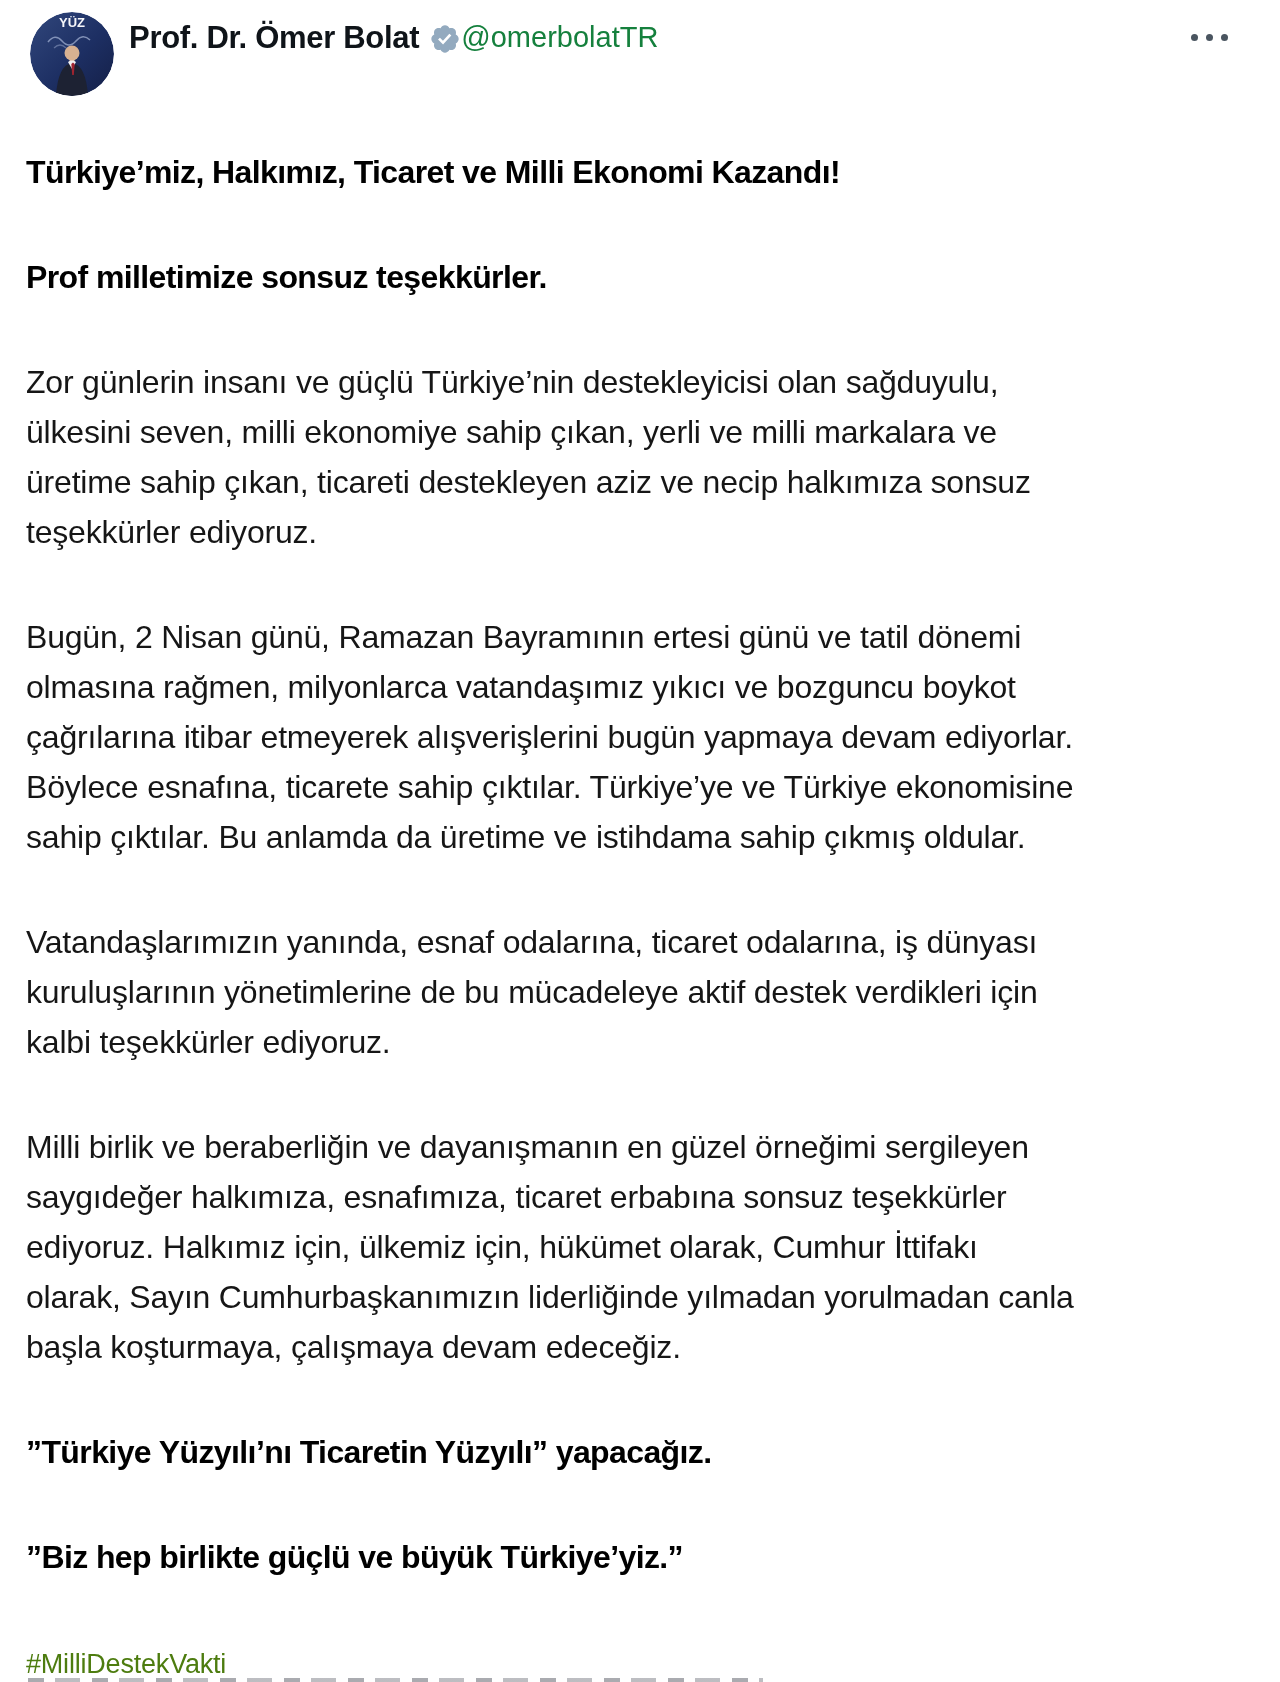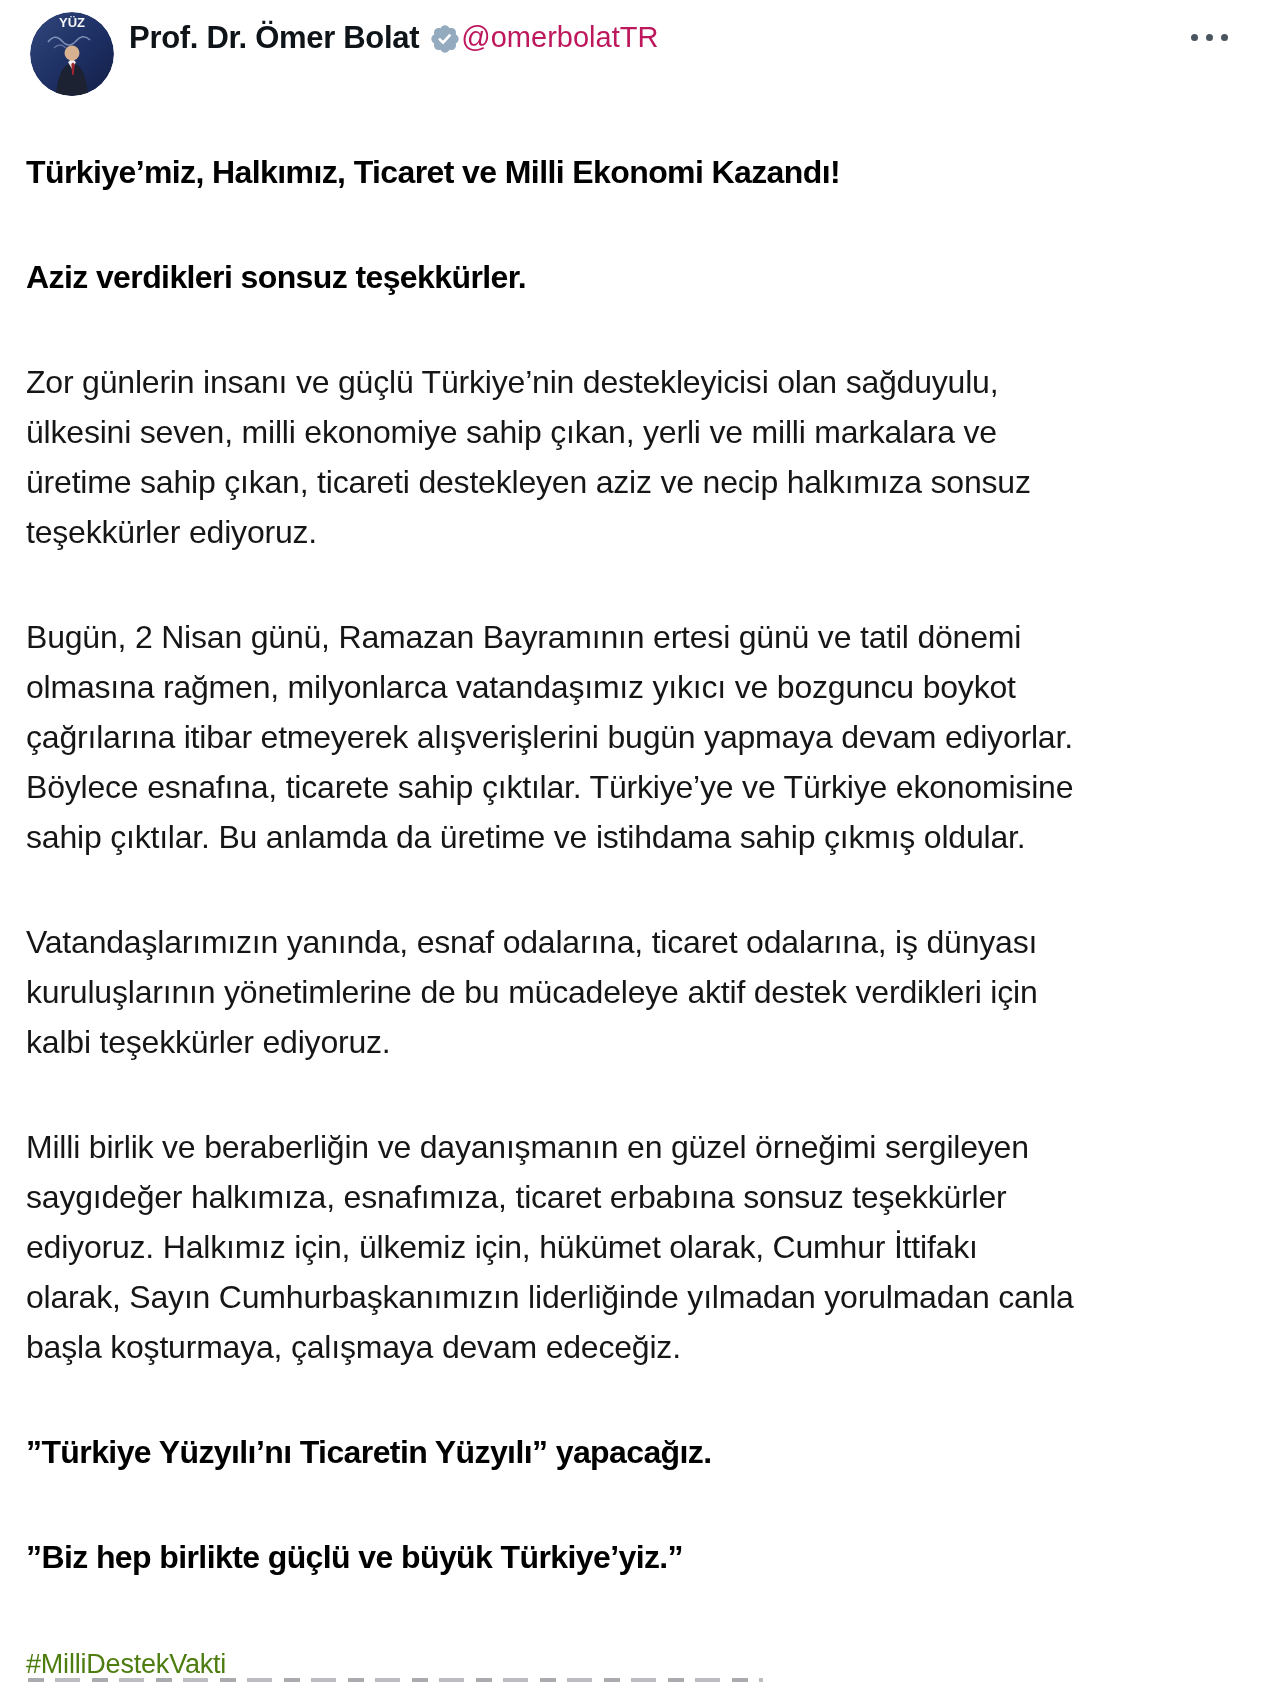--- a/index.html
+++ b/index.html
@@ -35,21 +35,21 @@
     font-weight: bold;
     font-size: 31px;
     letter-spacing: -0.3px;
     color: #0f1419;
     line-height: 40px;
     cursor: pointer;
   }
   .verified-badge { width: 32px; height: 32px; margin-top: 2px; }
   .handle {
     font-size: 29px;
-    color: #be185d;
+    color: #15803d;
     line-height: 38px;
     cursor: pointer;
   }
   .more-btn {
     position: absolute;
     top: 26px;
     right: 44px;
     background: none;
     border: none;
     display: flex;
@@ -150,21 +150,21 @@
   <button class="more-btn" aria-label="More">
     <span class="dot"></span>
     <span class="dot"></span>
     <span class="dot"></span>
   </button>
 </div>
 
 <article class="tweet-body">
   <p class="block bold">Türkiye’miz, Halkımız, Ticaret ve Milli Ekonomi Kazandı!</p>
 
-  <p class="block bold">Aziz verdikleri sonsuz teşekkürler.</p>
+  <p class="block bold">Prof milletimize sonsuz teşekkürler.</p>
 
   <p class="block">Zor günlerin insanı ve güçlü Türkiye’nin destekleyicisi olan sağduyulu,
 ülkesini seven, milli ekonomiye sahip çıkan, yerli ve milli markalara ve
 üretime sahip çıkan, ticareti destekleyen aziz ve necip halkımıza sonsuz
 teşekkürler ediyoruz.</p>
 
   <p class="block">Bugün, 2 Nisan günü, Ramazan Bayramının ertesi günü ve tatil dönemi
 olmasına rağmen, milyonlarca vatandaşımız yıkıcı ve bozguncu boykot
 çağrılarına itibar etmeyerek alışverişlerini bugün yapmaya devam ediyorlar.
 Böylece esnafına, ticarete sahip çıktılar. Türkiye’ye ve Türkiye ekonomisine

